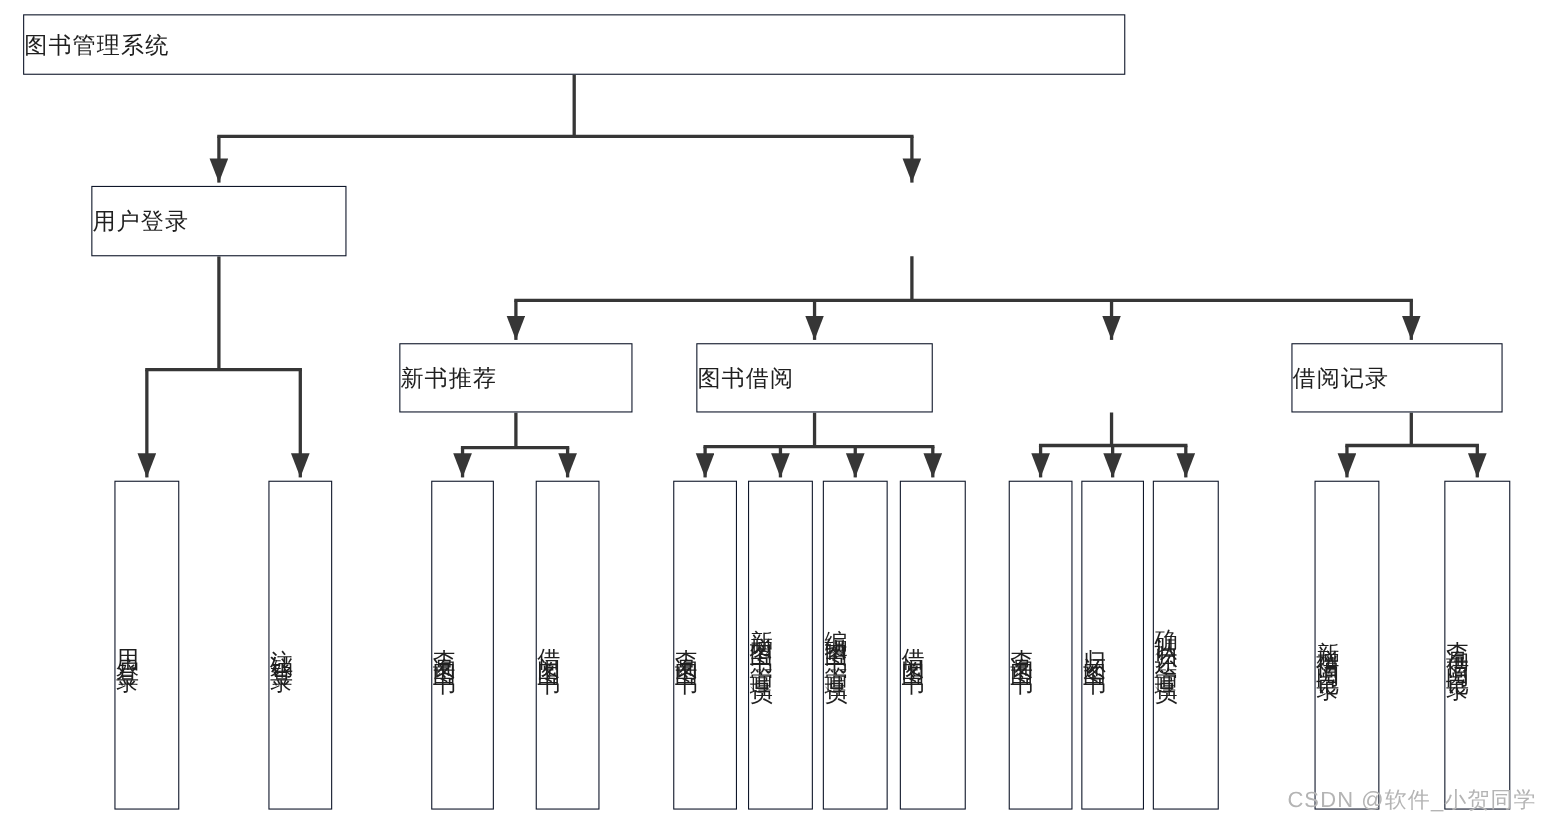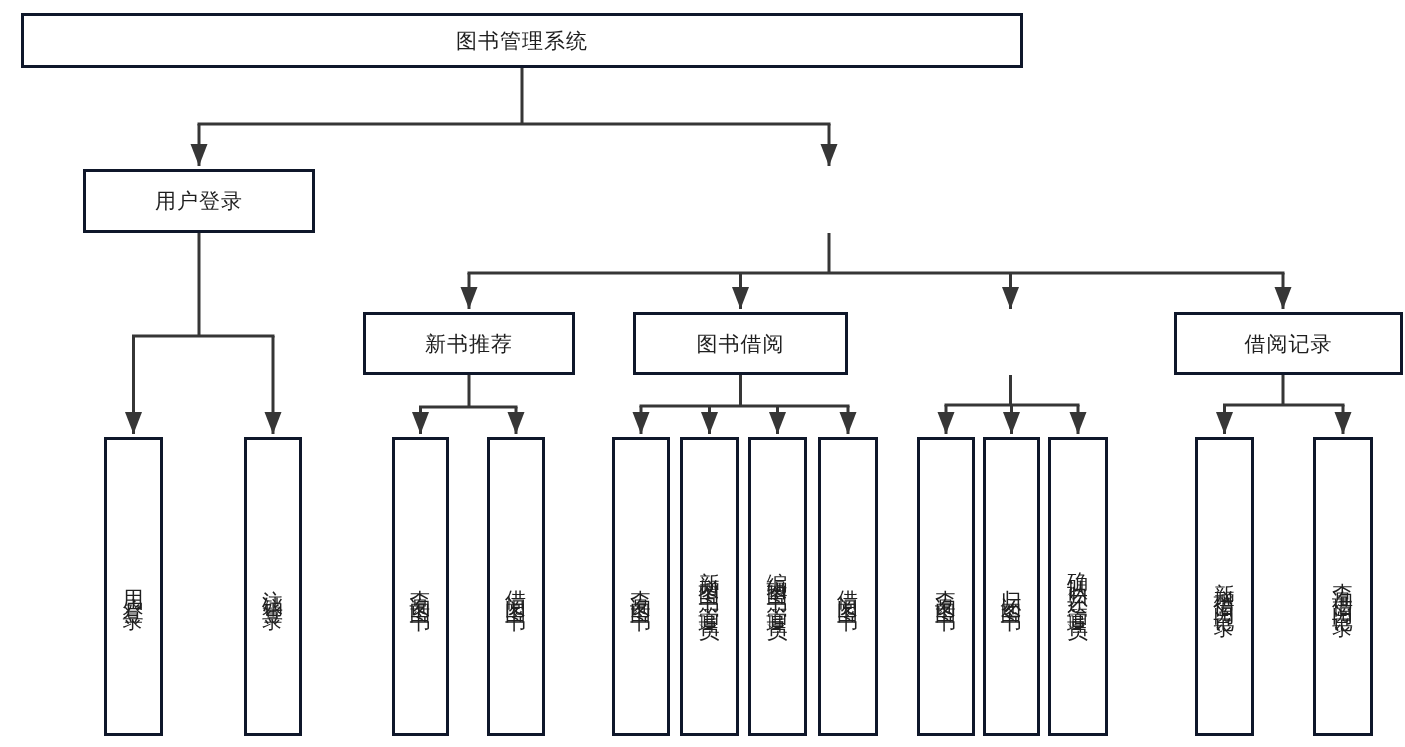--- a/index.html
+++ b/index.html
@@ -7,23 +7,23 @@
     position:relative;
     width:1405px;height:747px;
     background:#ffffff;
     font-family:"Liberation Sans","DejaVu Sans",sans-serif;
     overflow:hidden;
   }
   .wires{position:absolute;left:0;top:0;width:1405px;height:747px;}
   .node{
     position:absolute;
     box-sizing:border-box;
-    border:3px solid #0f172a;
+    border:1px solid #0f172a;
     background:#ffffff;
-    display:flex;align-items:center;justify-content:center;
+    display:flex;align-items:center;
     color:#1f1f1f;
   }
   .hbox{
     font-size:21px;
     letter-spacing:1px;
     white-space:nowrap;
   }
   .root{left:21px;top:13px;width:1002px;height:55px;}
   .lv2{top:169px;height:64px;}
   .lv3{top:312px;height:63px;}
@@ -101,21 +101,21 @@
   <div class="node hbox lv2" style="left:83px;width:232px;">
     <span>用户登录</span>
   </div>
 
   <div class="node hbox lv3" style="left:363px;width:212px;">
     <span>新书推荐</span>
   </div>
   <div class="node hbox lv3" style="left:633px;width:215px;">
     <span>图书借阅</span>
   </div>
-  <div class="node hbox lv3" style="left:1174px;width:229px;">
+  <div class="node hbox lv3" style="left:1174px;width:192px;">
     <span>借阅记录</span>
   </div>
 
   <div class="node leaf" style="left:104px;width:59px;">
     <span class="vtext">用户登录</span>
   </div>
   <div class="node leaf" style="left:244px;width:58px;">
     <span class="vtext">注销登录</span>
   </div>
   <div class="node leaf" style="left:392px;width:57px;">
@@ -145,14 +145,15 @@
   <div class="node leaf" style="left:1048px;width:60px;">
     <span class="vtext">确认归还（管理员）</span>
   </div>
   <div class="node leaf" style="left:1195px;width:59px;">
     <span class="vtext">新增借阅记录</span>
   </div>
   <div class="node leaf" style="left:1313px;width:60px;">
     <span class="vtext">查询借阅记录</span>
   </div>
 
+  <div class="watermark">CSDN @软件_小贺同学</div>
 
 </div>
 
 </body></html>

